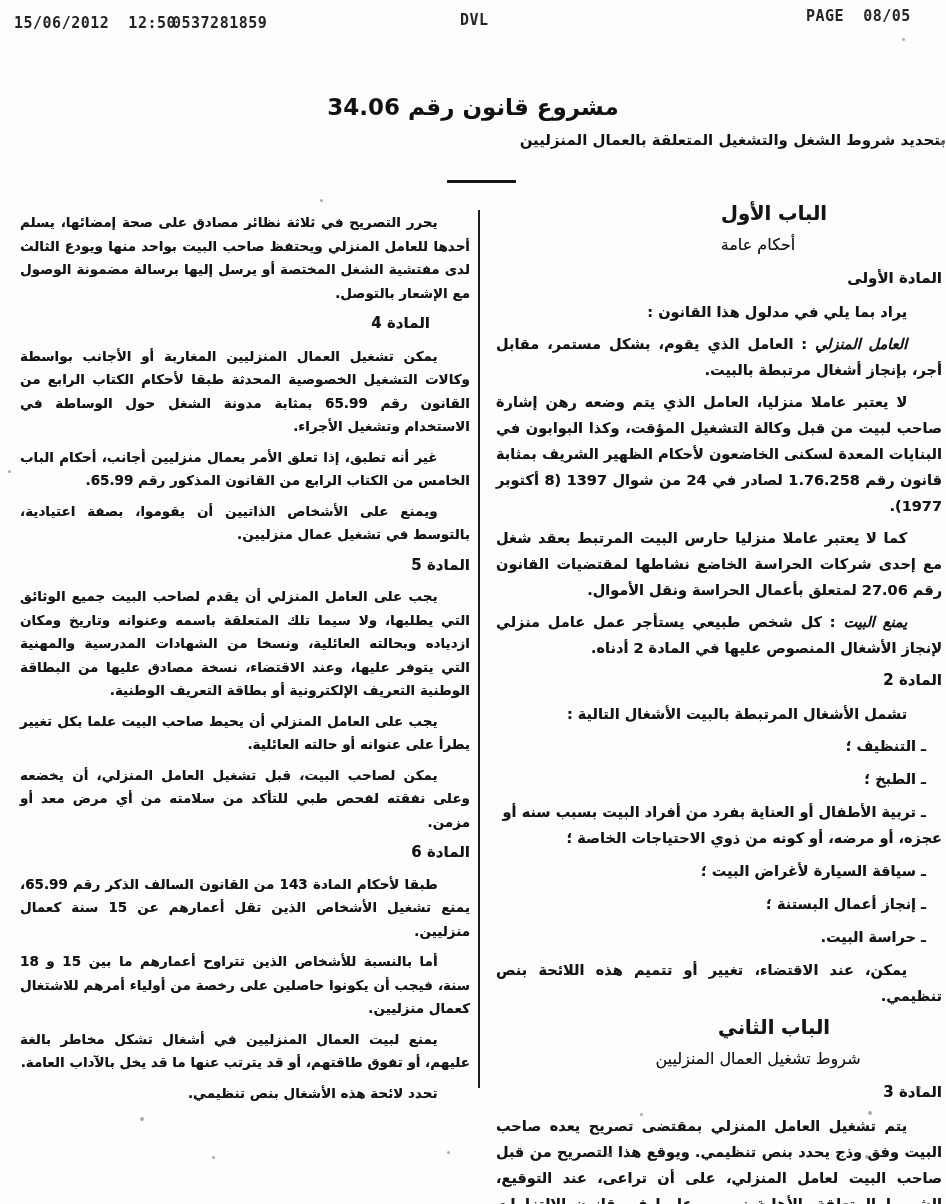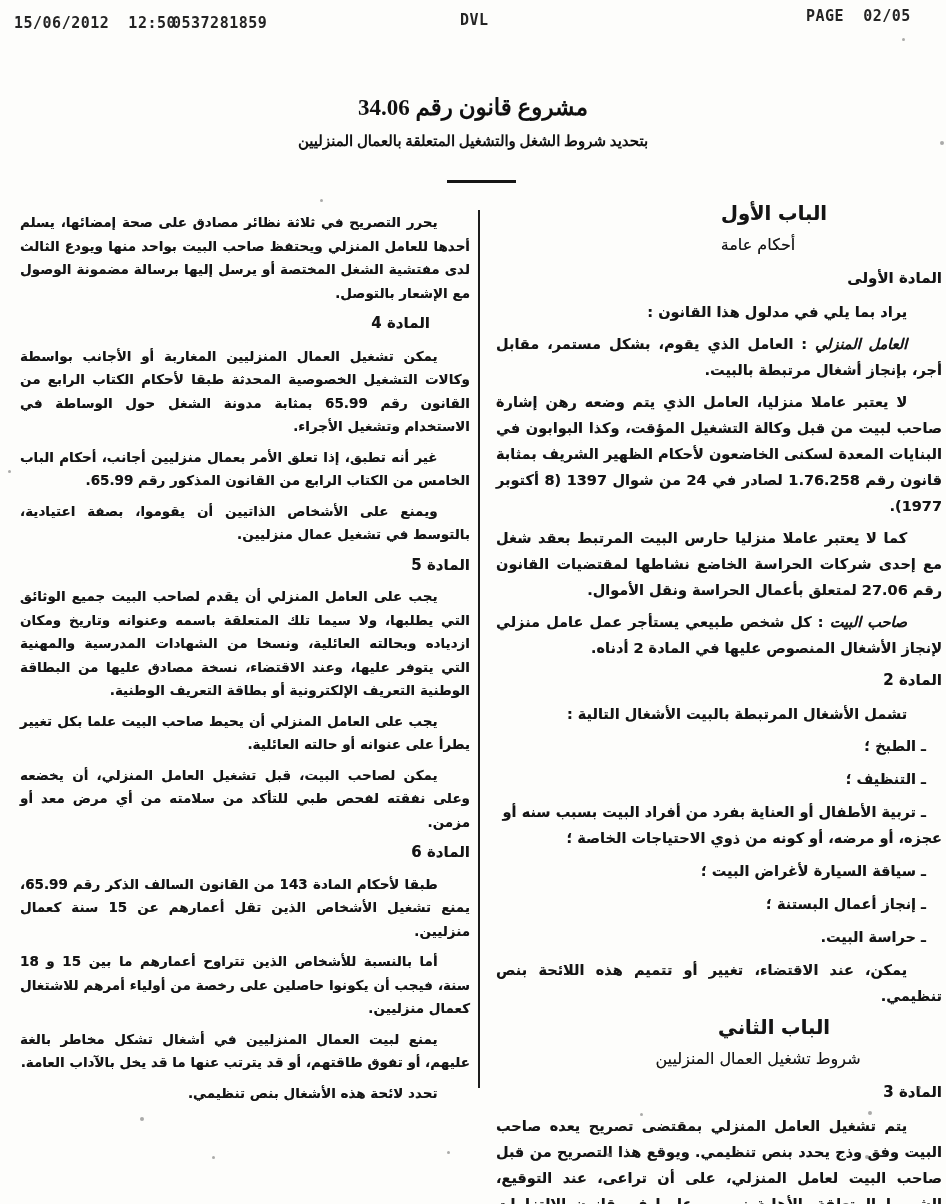--- a/index.html
+++ b/index.html
@@ -12,23 +12,23 @@
   .fax{
     position:absolute;white-space:pre;
     font-family:"DejaVu Sans Mono","Liberation Mono",monospace;
     font-size:15px;font-weight:bold;color:#242424;letter-spacing:.5px;
   }
   .fx-dt{left:14px;top:14px;}
   .fx-num{left:172px;top:14px;}
   .fx-id{left:460px;top:11px;}
   .fx-pg{left:806px;top:7px;}
   
-  .title-wrap{position:absolute;top:94px;left:0;width:946px;text-align:center;direction:rtl;font-family:Liberation Serif, serif;}
+  .title-wrap{position:absolute;top:94px;left:0;width:946px;text-align:center;direction:rtl;}
   .doc-title{font-size:23px;font-weight:bold;color:#111;}
-  .doc-subtitle{font-size:15px;font-weight:bold;margin-top:11px;color:#111;}
+  .doc-subtitle{font-size:15px;font-weight:bold;margin-top:11px;color:#111;text-align:right;}
   .title-rule{position:absolute;top:180px;left:447px;width:69px;height:3px;background:#161616;}
   
   .col-rule{position:absolute;left:478px;top:210px;width:2px;height:878px;background:#1d1d1d;}
   
   .column{position:absolute;direction:rtl;font-weight:bold;color:#151515;
           text-shadow:0 0 .4px rgba(20,20,20,.55);}
   .col-right{left:496px;top:199px;width:446px;font-size:14.5px;line-height:26px;text-align:justify;}
   .col-left{left:20px;top:211px;width:450px;font-size:13.5px;line-height:23.5px;text-align:justify;}
   .column p{margin:0 0 6px;text-indent:2.4em;}
   .col-left p{margin:0 0 7px;}
@@ -43,42 +43,42 @@
   .h3r{text-align:right;margin:5px 40px 9px 0;}
   
   .speck{position:absolute;background:#8e8e8c;border-radius:50%;opacity:.75;}
 </style>
 </head>
 <body>
 
 <span class="fax fx-dt">15/06/2012  12:50</span>
 <span class="fax fx-num">0537281859</span>
 <span class="fax fx-id">DVL</span>
-<span class="fax fx-pg">PAGE  02/05</span>
+<span class="fax fx-pg">PAGE  08/05</span>
 
 <div class="title-wrap">
   <div class="doc-title">مشروع قانون رقم 34.06</div>
   <div class="doc-subtitle">بتحديد شروط الشغل والتشغيل المتعلقة بالعمال المنزليين</div>
 </div>
 <div class="title-rule"></div>
 
 <div class="col-rule"></div>
 <div id="col-right" class="column col-right">
     <div class="h1">الباب الأول</div>
     <div class="h2">أحكام عامة</div>
     <div class="h3f">المادة الأولى</div>
     <p class="p">يراد بما يلي في مدلول هذا القانون :</p>
     <p class="pl"><span class="lead">العامل المنزلي</span> : العامل الذي يقوم، بشكل مستمر، مقابل أجر، بإنجاز أشغال مرتبطة بالبيت.</p>
     <p class="p">لا يعتبر عاملا منزليا، العامل الذي يتم وضعه رهن إشارة صاحب لبيت من قبل وكالة التشغيل المؤقت، وكذا البوابون في البنايات المعدة لسكنى الخاضعون لأحكام الظهير الشريف بمثابة قانون رقم 1.76.258 لصادر في 24 من شوال 1397 (8 أكتوبر 1977).</p>
     <p class="p">كما لا يعتبر عاملا منزليا حارس البيت المرتبط بعقد شغل مع إحدى شركات الحراسة الخاضع نشاطها لمقتضيات القانون رقم 27.06 لمتعلق بأعمال الحراسة ونقل الأموال.</p>
-    <p class="pl"><span class="lead">صاحب البيت</span> : كل شخص طبيعي يستأجر عمل عامل منزلي لإنجاز الأشغال المنصوص عليها في المادة 2 أدناه.</p>
+    <p class="pl"><span class="lead">يمنع البيت</span> : كل شخص طبيعي يستأجر عمل عامل منزلي لإنجاز الأشغال المنصوص عليها في المادة 2 أدناه.</p>
     <div class="h3">المادة 2</div>
     <p class="p">تشمل الأشغال المرتبطة بالبيت الأشغال التالية :</p>
+    <p class="li">ـ التنظيف ؛</p>
     <p class="li">ـ الطبخ ؛</p>
-    <p class="li">ـ التنظيف ؛</p>
     <p class="li">ـ تربية الأطفال أو العناية بفرد من أفراد البيت بسبب سنه أو عجزه، أو مرضه، أو كونه من ذوي الاحتياجات الخاصة ؛</p>
     <p class="li">ـ سياقة السيارة لأغراض البيت ؛</p>
     <p class="li">ـ إنجاز أعمال البستنة ؛</p>
     <p class="li">ـ حراسة البيت.</p>
     <p class="p">يمكن، عند الاقتضاء، تغيير أو تتميم هذه اللائحة بنص تنظيمي.</p>
     <div class="h1">الباب الثاني</div>
     <div class="h2">شروط تشغيل العمال المنزليين</div>
     <div class="h3">المادة 3</div>
     <p class="p">يتم تشغيل العامل المنزلي بمقتضى تصريح يعده صاحب البيت وفق وذج يحدد بنص تنظيمي. ويوقع هذا التصريح من قبل صاحب البيت لعامل المنزلي، على أن تراعى، عند التوقيع، الشروط المتعلقة بالأهلية نصوص عليها في قانون الالتزامات والعقود.</p>
   </div>

